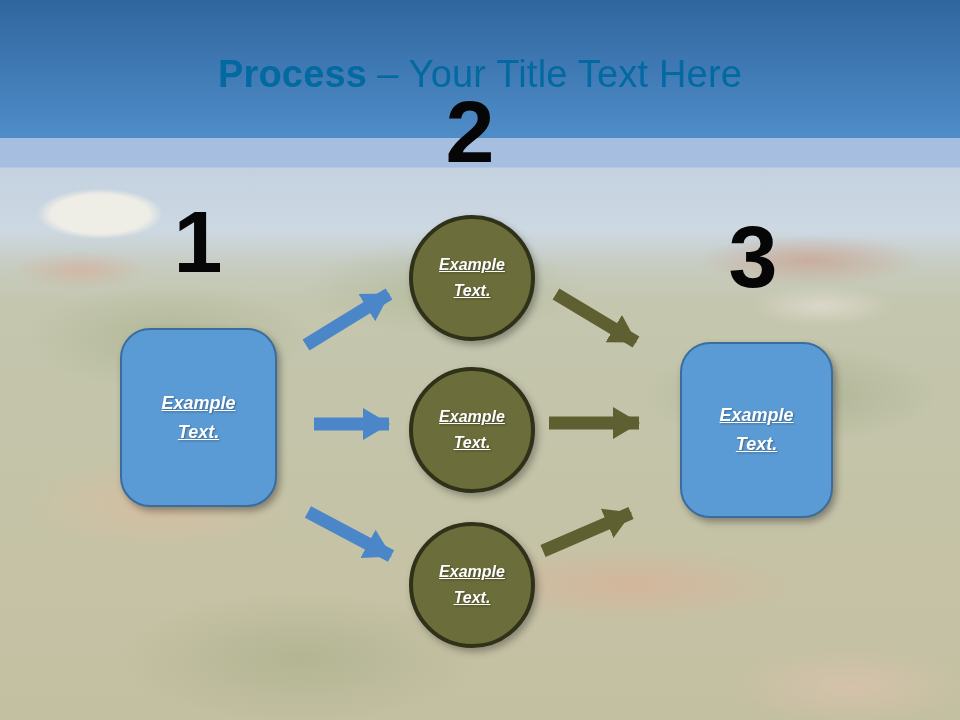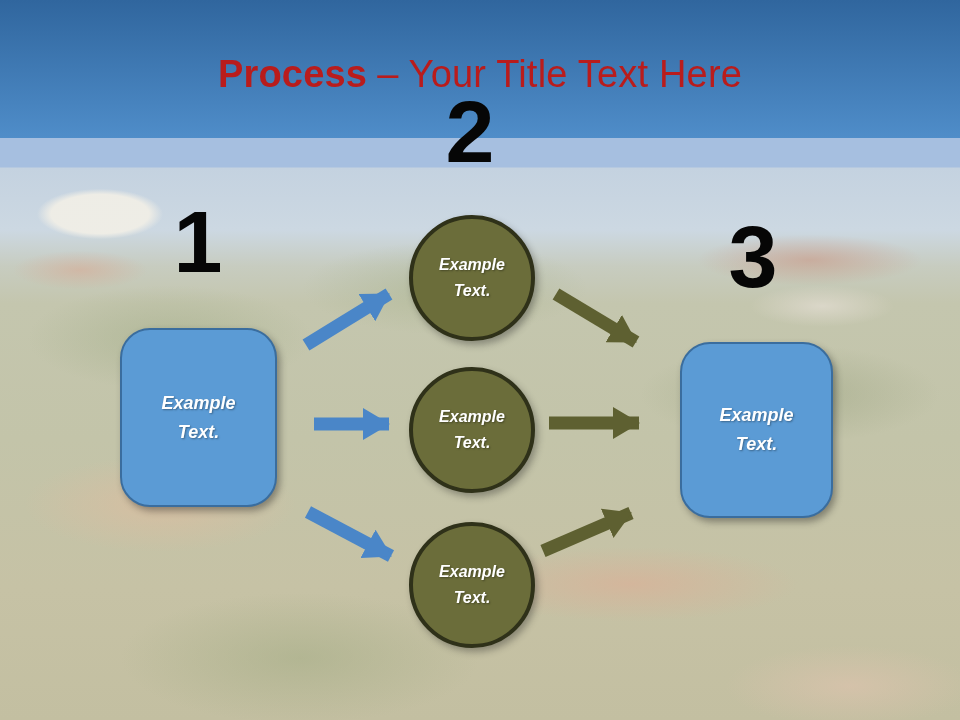--- a/index.html
+++ b/index.html
@@ -40,21 +40,21 @@
         #c7ccc0 128px,#c4c6ae 165px,
         #c3c4a9 300px,#c6c2a5 450px,#c3bfa1 582px);
   }
   
   .header-band{
     position:absolute;left:0;top:0;width:960px;height:138px;
     background:linear-gradient(180deg,var(--header-top,#30669e) 0%,#44279e 0%,var(--header-top,#30669e) 0%,var(--header-bottom,#4f8dc9) 100%);
   }
   .title{
     position:absolute;left:0;top:54px;width:960px;text-align:center;
-    color:#b91c1c;font-size:38px;line-height:1.1;letter-spacing:0.2px;white-space:nowrap;
+    color:#0369a1;font-size:38px;line-height:1.1;letter-spacing:0.2px;white-space:nowrap;
   }
   .title .t-bold{font-weight:bold;}
   .title .t-rest{font-weight:normal;margin-left:10px;}
   
   .step-number{
     position:absolute;width:90px;text-align:center;color:#060606;
     font-size:88px;font-weight:bold;line-height:1;
   }
   .n1{left:153px;top:198px;}
   .n2{left:425px;top:88px;}
@@ -73,20 +73,21 @@
     background:var(--circle-fill,#6b6d3a);border:4px solid var(--circle-border,#2f3119);
     box-shadow:3px 4px 7px rgba(30,30,30,0.35);
     display:flex;align-items:center;justify-content:center;
   }
   .c1{left:409px;top:215px;}
   .c2{left:409px;top:367px;}
   .c3{left:409px;top:522px;}
   .shape-label{
     color:#ffffff;font-weight:bold;font-style:italic;text-align:center;
     text-shadow:1px 1px 2px rgba(0,0,0,0.35);
+    text-decoration:underline;
   }
   .pbox .shape-label{font-size:18px;line-height:1.6;width:110px;}
   .pcircle .shape-label{font-size:16px;line-height:1.6;width:86px;}
   
   .arrows{position:absolute;left:0;top:0;pointer-events:none;}
   .shaft{stroke-width:13px;fill:none;}
   .shaft.blue{stroke:var(--arrow-blue,#4a86c8);}
   .shaft.olive{stroke:var(--arrow-olive,#5e6031);}
   .head-blue{fill:var(--arrow-blue,#4a86c8);}
   .head-olive{fill:var(--arrow-olive,#5e6031);}

